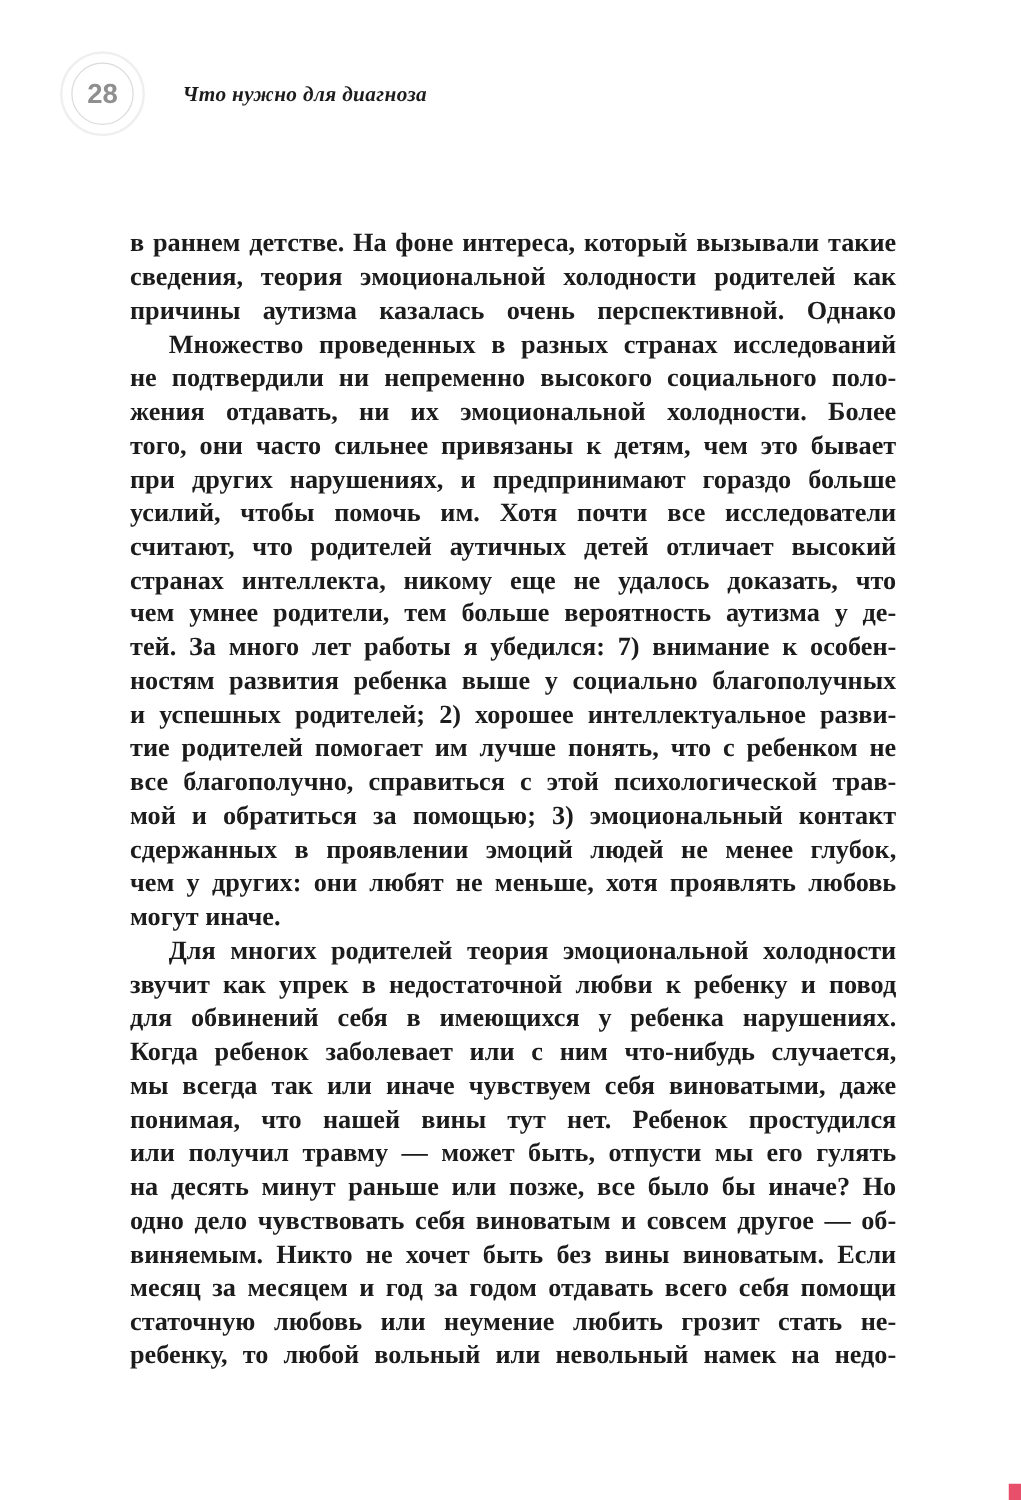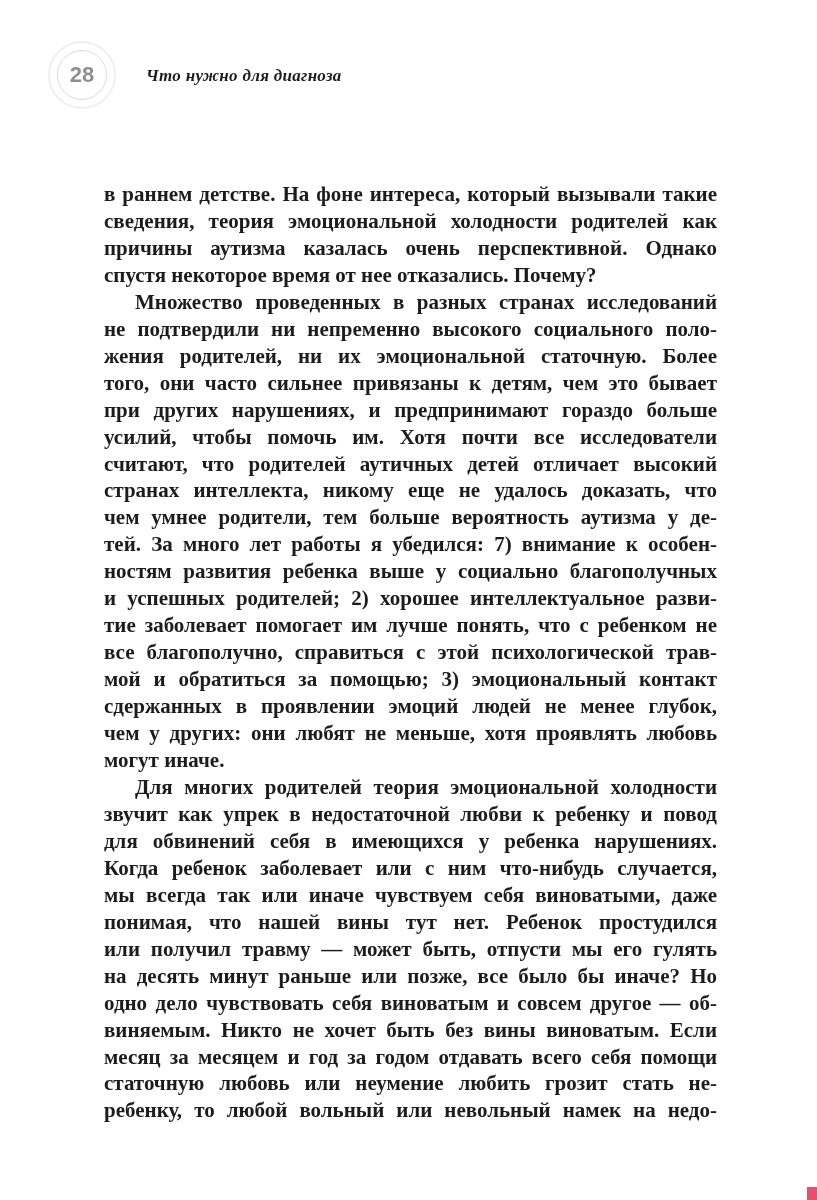--- a/index.html
+++ b/index.html
@@ -110,34 +110,33 @@
         <span class="page-number">28</span>
       </div>
     </div>
     <h1 class="running-head">Что нужно для диагноза</h1>
   </div>
 
   <div class="body-text">
       <div class="line">в раннем детстве. На фоне интереса, который вызывали такие</div>
       <div class="line">сведения, теория эмоциональной холодности родителей как</div>
       <div class="line">причины аутизма казалась очень перспективной. Однако</div>
-      <div class="line last">спустя некоторое время от нее отказались. Почему?</div>
       <div class="line indent">Множество проведенных в разных странах исследований</div>
       <div class="line">не подтвердили ни непременно высокого социального поло-</div>
-      <div class="line">жения родителей, ни их эмоциональной статочную. Более</div>
+      <div class="line">жения отдавать, ни их эмоциональной холодности. Более</div>
       <div class="line">того, они часто сильнее привязаны к детям, чем это бывает</div>
       <div class="line">при других нарушениях, и предпринимают гораздо больше</div>
       <div class="line">усилий, чтобы помочь им. Хотя почти все исследователи</div>
       <div class="line">считают, что родителей аутичных детей отличает высокий</div>
       <div class="line">странах интеллекта, никому еще не удалось доказать, что</div>
       <div class="line">чем умнее родители, тем больше вероятность аутизма у де-</div>
       <div class="line">тей. За много лет работы я убедился: 7) внимание к особен-</div>
       <div class="line">ностям развития ребенка выше у социально благополучных</div>
       <div class="line">и успешных родителей; 2) хорошее интеллектуальное разви-</div>
-      <div class="line">тие заболевает помогает им лучше понять, что с ребенком не</div>
+      <div class="line">тие родителей помогает им лучше понять, что с ребенком не</div>
       <div class="line">все благополучно, справиться с этой психологической трав-</div>
       <div class="line">мой и обратиться за помощью; 3) эмоциональный контакт</div>
       <div class="line">сдержанных в проявлении эмоций людей не менее глубок,</div>
       <div class="line">чем у других: они любят не меньше, хотя проявлять любовь</div>
       <div class="line last">могут иначе.</div>
       <div class="line indent">Для многих родителей теория эмоциональной холодности</div>
       <div class="line">звучит как упрек в недостаточной любви к ребенку и повод</div>
       <div class="line">для обвинений себя в имеющихся у ребенка нарушениях.</div>
       <div class="line">Когда ребенок заболевает или с ним что-нибудь случается,</div>
       <div class="line">мы всегда так или иначе чувствуем себя виноватыми, даже</div>

